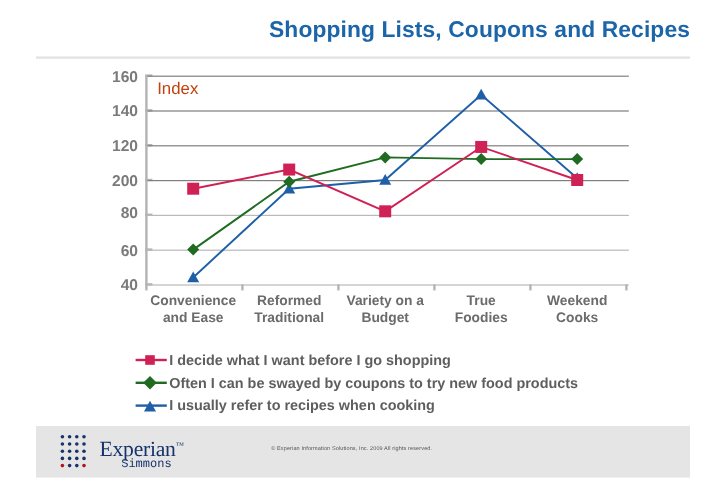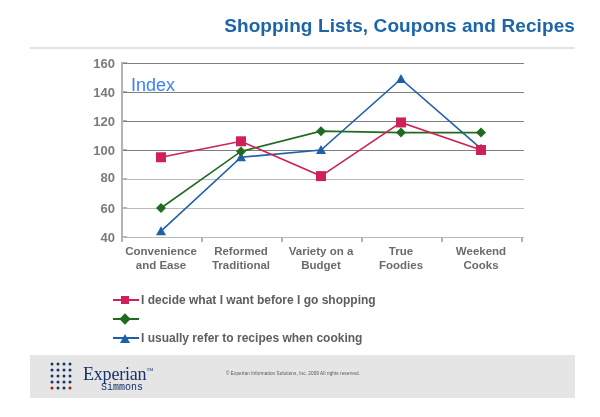--- a/index.html
+++ b/index.html
@@ -93,24 +93,23 @@
     position: absolute;
     top: 185px;
     width: 2px;
     height: 5px;
     background: #b3b3b3;
   }
   #index-label {
     position: absolute;
     left: 131px;
     top: 14px;
-    font-size: 18px;
-    color: #3b82f6;
+    font-size: 14px;
+    color: #c2410c;
     line-height: 15px;
-    margin-top: 12px;
   }
   #series-svg {
     position: absolute;
     left: 121px;
     top: 11px;
     width: 401px;
     height: 174px;
     overflow: visible;
   }
   .xcat-label {
@@ -245,21 +244,21 @@
     <div id="page-title">Shopping Lists, Coupons and Recipes</div>
   </div>
   <div id="title-rule"></div>
 
   <div id="chart-area">
 
     <div id="y-axis">
       <div class="ytick-label" style="left:81px; top:6px;">160</div>
       <div class="ytick-label" style="left:81px; top:35px;">140</div>
       <div class="ytick-label" style="left:81px; top:64px;">120</div>
-      <div class="ytick-label" style="left:81px; top:93px;">100</div>
+      <div class="ytick-label" style="left:81px; top:93px;">200</div>
       <div class="ytick-label" style="left:81px; top:120px;">80</div>
       <div class="ytick-label" style="left:81px; top:151px;">60</div>
       <div class="ytick-label" style="left:81px; top:180px;">40</div>
 
       <div class="ytick-mark" style="top:10px;"></div>
       <div class="ytick-mark" style="top:39px;"></div>
       <div class="ytick-mark" style="top:68px;"></div>
       <div class="ytick-mark" style="top:97px;"></div>
       <div class="ytick-mark" style="top:126px;"></div>
       <div class="ytick-mark" style="top:155px;"></div>
@@ -334,20 +333,21 @@
         <span class="lm-line" style="background:#cf2155;"></span>
         <span class="lm-sq" style="background:#cf2155;"></span>
       </span>
       <span class="legend-text">I decide what I want before I go shopping</span>
     </div>
     <div class="legend-row">
       <span class="legend-marker">
         <span class="lm-line" style="background:#1f6b22;"></span>
         <span class="lm-di" style="background:#1f6b22;"></span>
       </span>
+      <span class="legend-text">Often I can be swayed by coupons to try new food products</span>
     </div>
     <div class="legend-row">
       <span class="legend-marker">
         <span class="lm-line" style="background:#1f5fa8;"></span>
         <span class="lm-tri" style="border-bottom:9px solid #1f5fa8;"></span>
       </span>
       <span class="legend-text">I usually refer to recipes when cooking</span>
     </div>
   </div>
 

